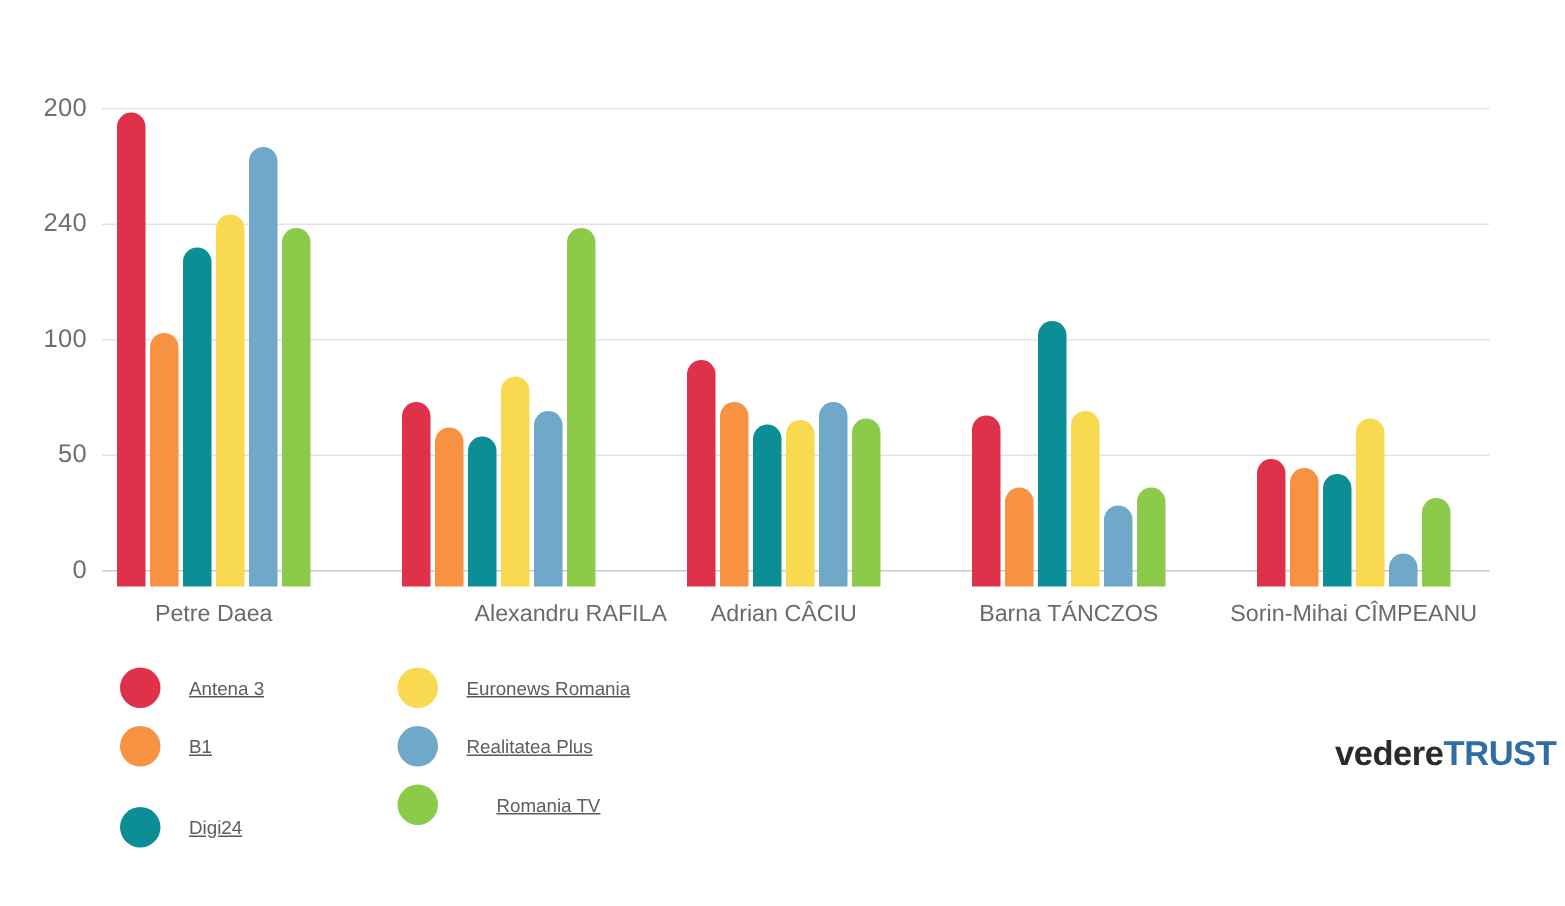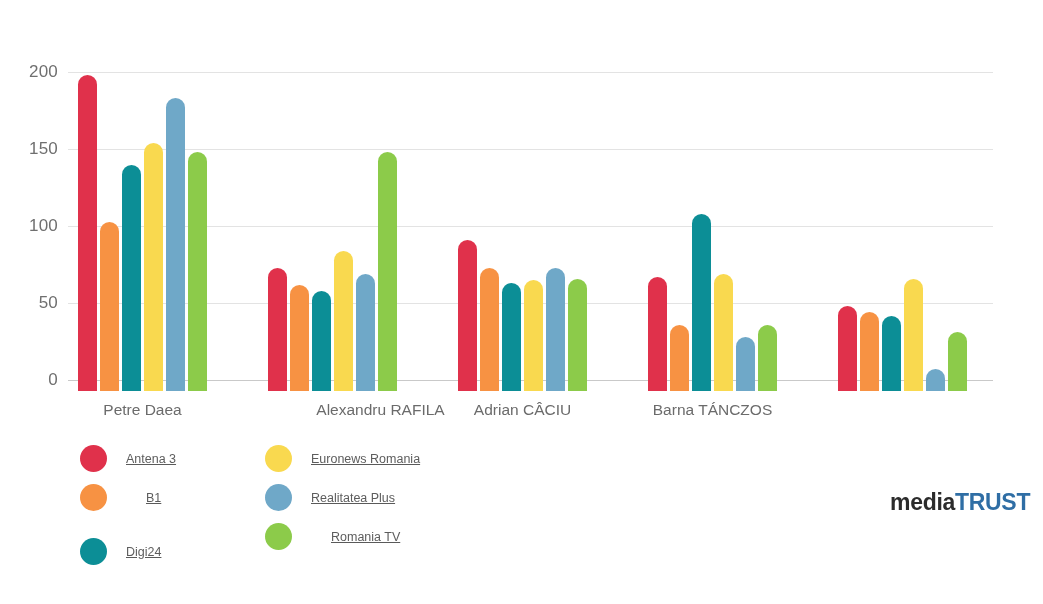--- a/index.html
+++ b/index.html
@@ -145,21 +145,21 @@
 </head>
 <body>
 
 <div id="chart-root">
 
   <div class="plot-wrap">
     <div class="y-axis-labels" id="y-axis-labels">
         <div class="y-tick-label" style="top: 380px;">0</div>
         <div class="y-tick-label" style="top: 303px;">50</div>
         <div class="y-tick-label" style="top: 226px;">100</div>
-        <div class="y-tick-label" style="top: 149px;">150</div>
+        <div class="y-tick-label" style="top: 149px;">240</div>
         <div class="y-tick-label" style="top: 72px;">200</div>
       </div>
     <div class="gridlines" id="gridlines">
         <div class="gridline baseline" style="top: 380px;"></div>
         <div class="gridline" style="top: 303px;"></div>
         <div class="gridline" style="top: 226px;"></div>
         <div class="gridline" style="top: 149px;"></div>
         <div class="gridline" style="top: 72px;"></div>
       </div>
     <div class="bars-layer" id="bars-layer">
@@ -190,29 +190,30 @@
         <div class="bar" style="left: 646px; top: 262.96px; height: 117.04px; background: rgb(249, 217, 79);"></div>
         <div class="bar" style="left: 668px; top: 326.1px; height: 53.9px; background: rgb(111, 168, 200);"></div>
         <div class="bar" style="left: 690px; top: 313.78px; height: 66.22px; background: rgb(140, 203, 74);"></div>
         <div class="cat-label" style="left: 644.5px;">Barna TÁNCZOS</div>
         <div class="bar" style="left: 770px; top: 295.3px; height: 84.7px; background: rgb(224, 49, 75);"></div>
         <div class="bar" style="left: 792px; top: 301.46px; height: 78.54px; background: rgb(247, 146, 67);"></div>
         <div class="bar" style="left: 814px; top: 304.54px; height: 75.46px; background: rgb(12, 142, 150);"></div>
         <div class="bar" style="left: 836px; top: 267.58px; height: 112.42px; background: rgb(249, 217, 79);"></div>
         <div class="bar" style="left: 858px; top: 358.44px; height: 21.56px; background: rgb(111, 168, 200);"></div>
         <div class="bar" style="left: 880px; top: 321.48px; height: 58.52px; background: rgb(140, 203, 74);"></div>
+        <div class="cat-label" style="left: 834.5px;">Sorin-Mihai CÎMPEANU</div>
       </div>
   </div>
 
   <div class="legend" id="legend">
       <div class="legend-item" style="left: 0px; top: 0px;">
         <span class="legend-dot" style="background: rgb(224, 49, 75);"></span>
         <span class="legend-label">Antena 3</span>
       </div>
-      <div class="legend-item" style="left: 0px; top: 39px; gap: 20px;">
+      <div class="legend-item" style="left: 0px; top: 39px;">
         <span class="legend-dot" style="background: rgb(247, 146, 67);"></span>
         <span class="legend-label">B1</span>
       </div>
       <div class="legend-item" style="left: 0px; top: 93px;">
         <span class="legend-dot" style="background: rgb(12, 142, 150);"></span>
         <span class="legend-label">Digi24</span>
       </div>
       <div class="legend-item" style="left: 185px; top: 0px;">
         <span class="legend-dot" style="background: rgb(249, 217, 79);"></span>
         <span class="legend-label">Euronews Romania</span>
@@ -221,17 +222,17 @@
         <span class="legend-dot" style="background: rgb(111, 168, 200);"></span>
         <span class="legend-label">Realitatea Plus</span>
       </div>
       <div class="legend-item" style="left: 185px; top: 78px; gap: 20px;">
         <span class="legend-dot" style="background: rgb(140, 203, 74);"></span>
         <span class="legend-label">Romania TV</span>
       </div>
     </div>
 
   <div class="brand">
-    <span class="brand-media">media</span><span class="brand-trust">TRUST</span>
+    <span class="brand-media">vedere</span><span class="brand-trust">TRUST</span>
   </div>
 
 
 </div>
 
 </body></html>

